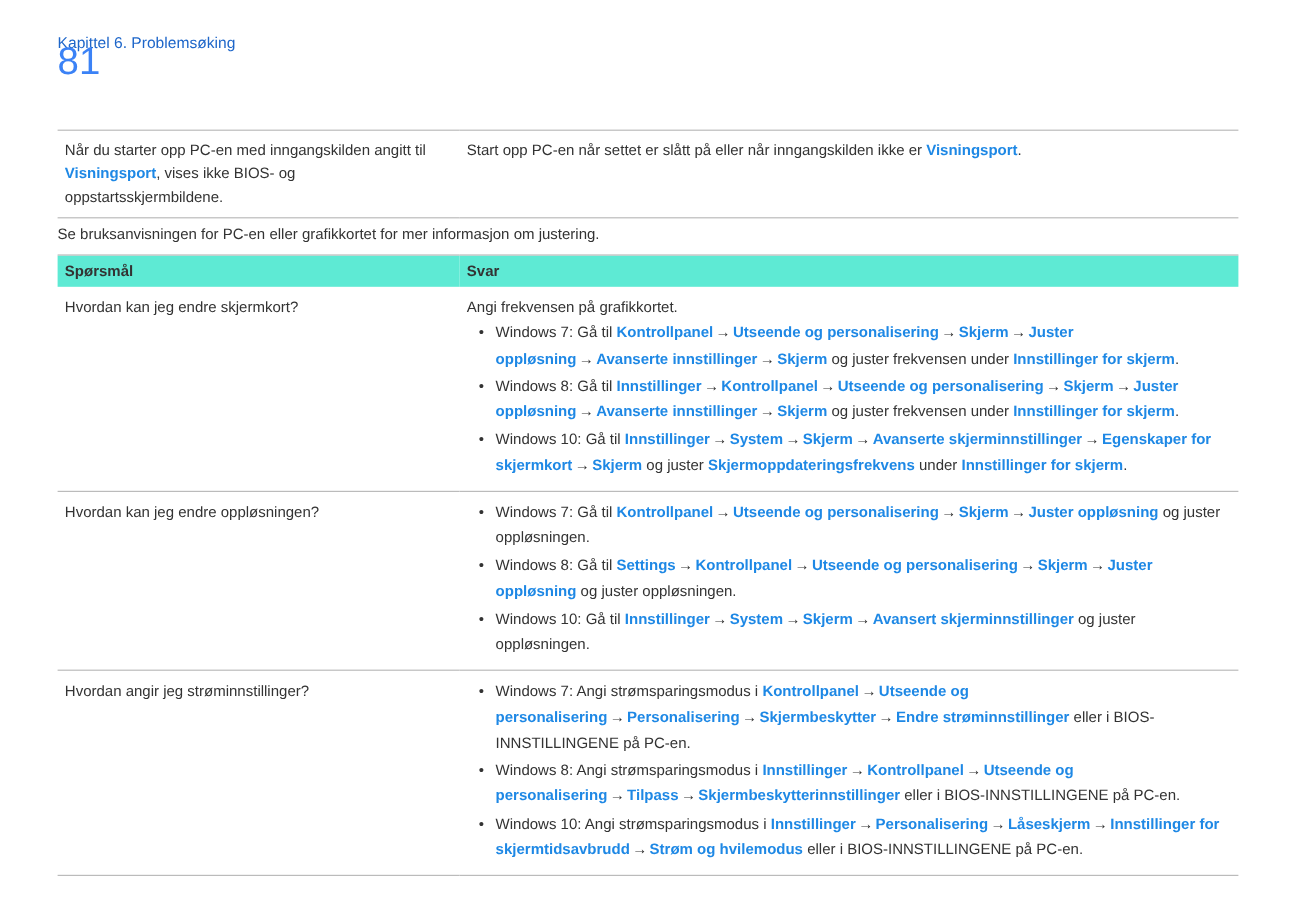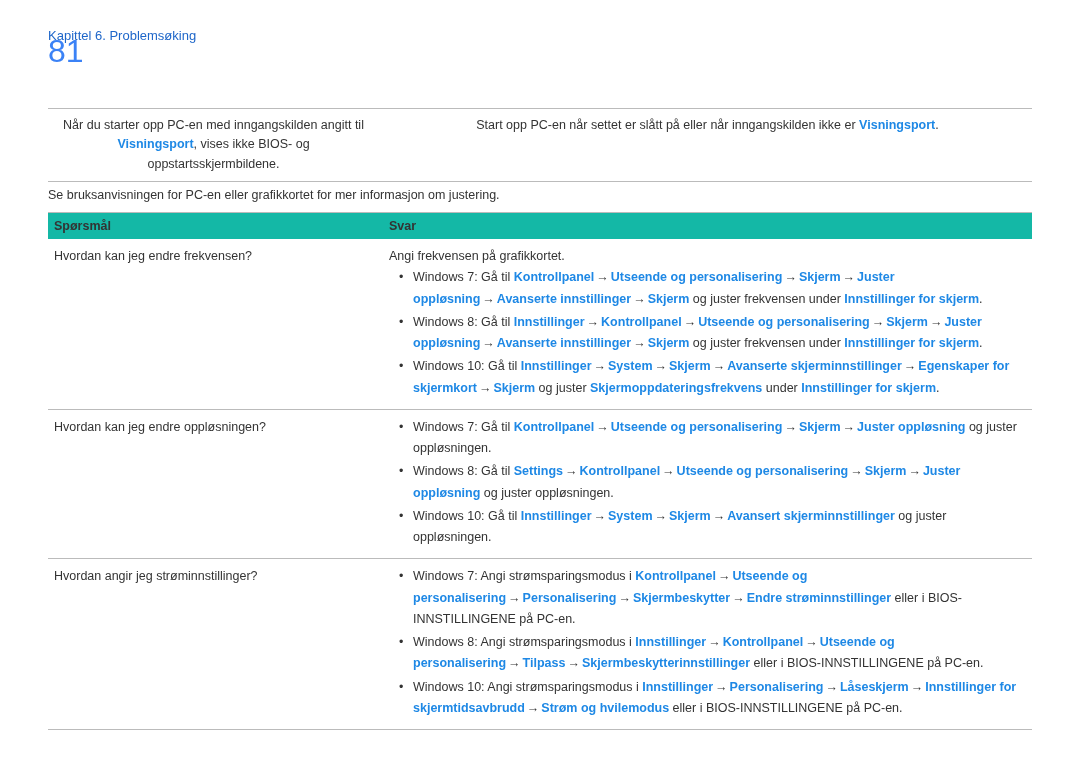--- a/index.html
+++ b/index.html
@@ -29,21 +29,20 @@
     color: #3b82f6;
     font-size: 32px;
     font-weight: 400;
     margin-top: -10px;
   }
   .content { padding: 0 48px; }
   table.info {
     width: 100%;
     border-collapse: collapse;
     margin-top: 28px;
-    text-align: center;
   }
   table.info td {
     padding: 7px 6px;
     vertical-align: top;
     line-height: 1.55;
     border-top: 1px solid #bbb;
     border-bottom: 1px solid #bbb;
   }
   table.info td.left { width: 335px; padding-right: 10px; }
   .section-title {
@@ -55,21 +54,21 @@
   .section-desc {
     margin-top: 6px;
     font-size: 12.5px;
   }
   table.faq {
     width: 100%;
     border-collapse: collapse;
     margin-top: 10px;
   }
   table.faq th {
-    background: #14b8a6;
+    background: #5eead4;
     text-align: left;
     padding: 6px 6px;
     font-weight: 600;
     font-size: 12.5px;
     border-top: 1px solid #bbb;
   }
   table.faq th.col-q { width: 335px; }
   table.faq td {
     padding: 7px 6px 8px 6px;
     vertical-align: top;
@@ -122,21 +121,21 @@
   <p class="section-desc">Se bruksanvisningen for PC-en eller grafikkortet for mer informasjon om justering.</p>
 
   <table class="faq">
     <tbody>
         <tr>
       <th class="col-q">Spørsmål</th>
       <th>Svar</th>
     </tr>
 
     <tr>
-      <td class="q">Hvordan kan jeg endre frekvensen?</td>
+      <td class="q">Hvordan kan jeg endre skjermkort?</td>
       <td>
         <div>Angi frekvensen på grafikkortet.</div>
         <ul class="bullets">
           <li>
             <span>Windows 7: Gå til </span><span class="hl">Kontrollpanel</span><span class="arrow">→</span><span class="hl">Utseende og personalisering</span><span class="arrow">→</span><span class="hl">Skjerm</span><span class="arrow">→</span><span class="hl">Juster oppløsning</span><span class="arrow">→</span><span class="hl">Avanserte innstillinger</span><span class="arrow">→</span><span class="hl">Skjerm</span><span> og juster frekvensen under </span><span class="hl">Innstillinger for skjerm</span><span>.</span>
           </li>
           <li>
             <span>Windows 8: Gå til </span><span class="hl">Innstillinger</span><span class="arrow">→</span><span class="hl">Kontrollpanel</span><span class="arrow">→</span><span class="hl">Utseende og personalisering</span><span class="arrow">→</span><span class="hl">Skjerm</span><span class="arrow">→</span><span class="hl">Juster oppløsning</span><span class="arrow">→</span><span class="hl">Avanserte innstillinger</span><span class="arrow">→</span><span class="hl">Skjerm</span><span> og juster frekvensen under </span><span class="hl">Innstillinger for skjerm</span><span>.</span>
           </li>
           <li>

